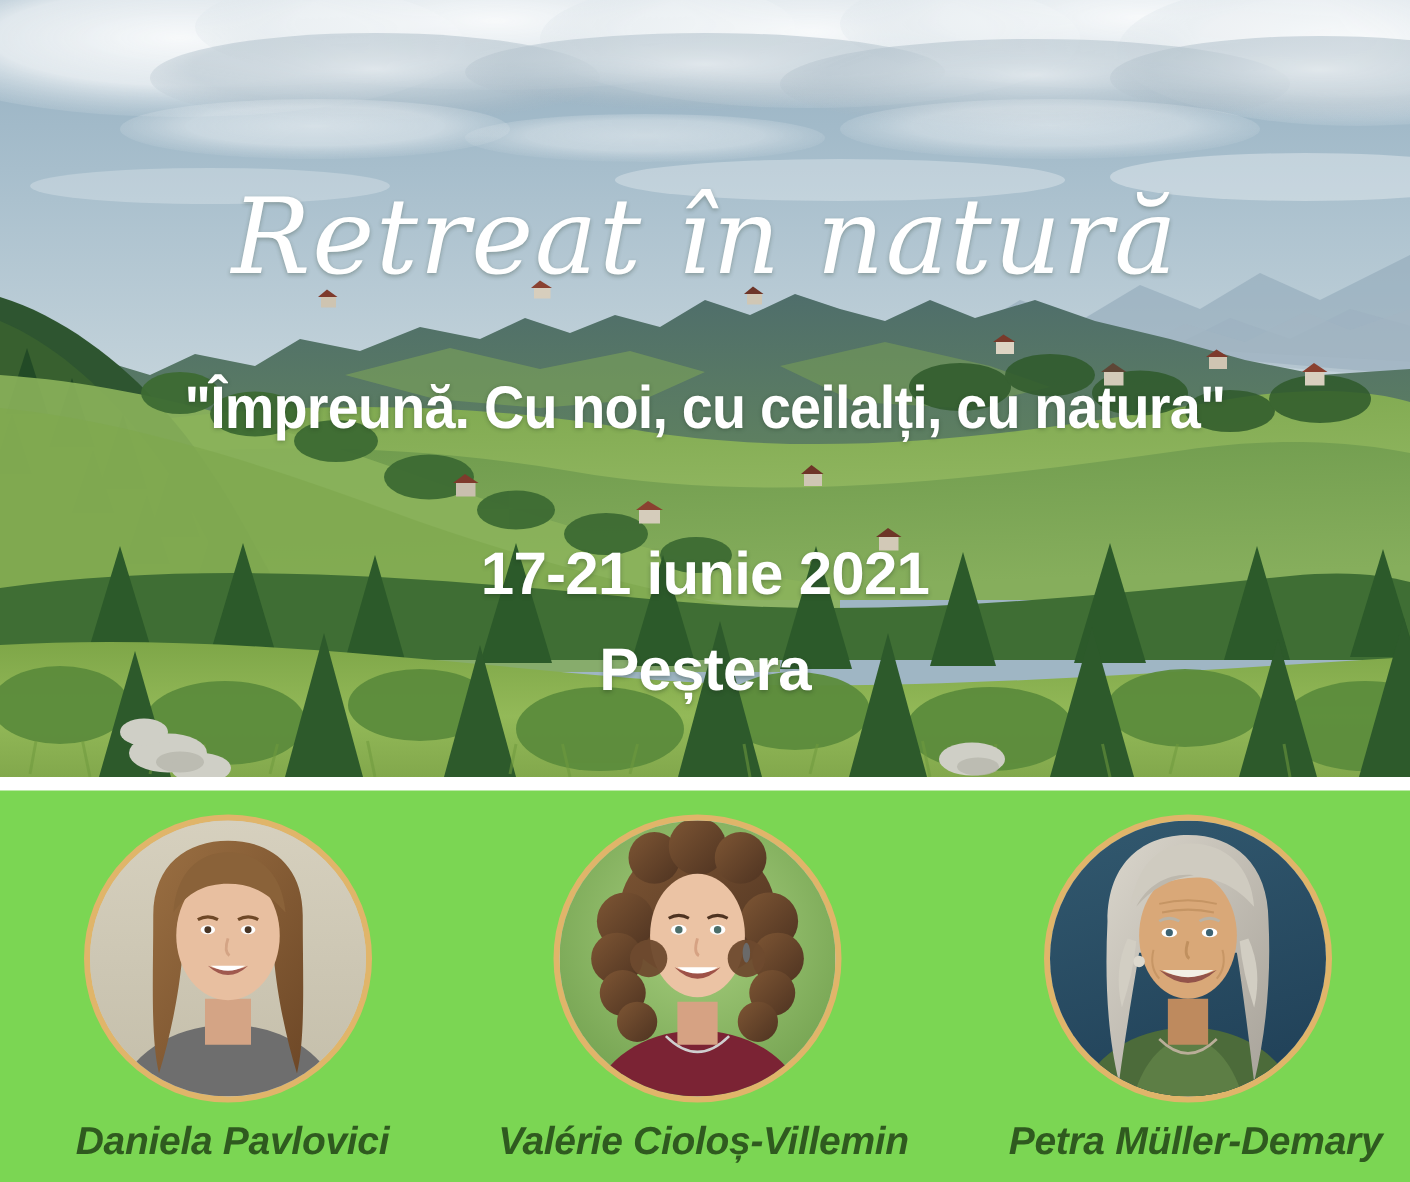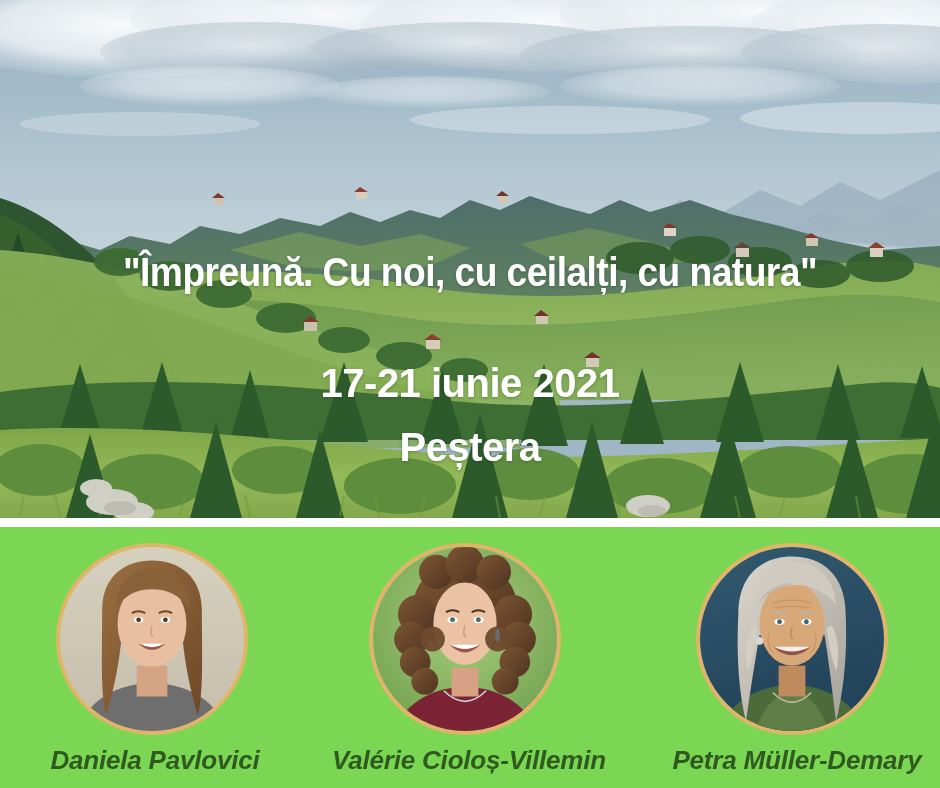--- a/index.html
+++ b/index.html
@@ -368,20 +368,21 @@
         <ellipse cx="134" cy="512" rx="20" ry="10"></ellipse>
         <ellipse cx="648" cy="506" rx="22" ry="11"></ellipse>
         <ellipse cx="96" cy="488" rx="16" ry="9"></ellipse>
       </g>
       <g fill="#B6B6AC" opacity="0.8">
         <ellipse cx="120" cy="508" rx="16" ry="7"></ellipse>
         <ellipse cx="652" cy="511" rx="14" ry="6"></ellipse>
       </g>
     </svg>
 
+    <div class="hero-text" id="title">Retreat în natură</div>
     <div class="hero-text" id="subtitle">"Împreună. Cu noi, cu ceilalți, cu natura"</div>
     <div class="hero-text" id="dates">17-21 iunie 2021</div>
     <div class="hero-text" id="place">Peștera</div>
   </div>
 
   <div id="gap"></div>
 
   <div id="speakers-panel">
 
     <div class="speaker" id="speaker-1">

